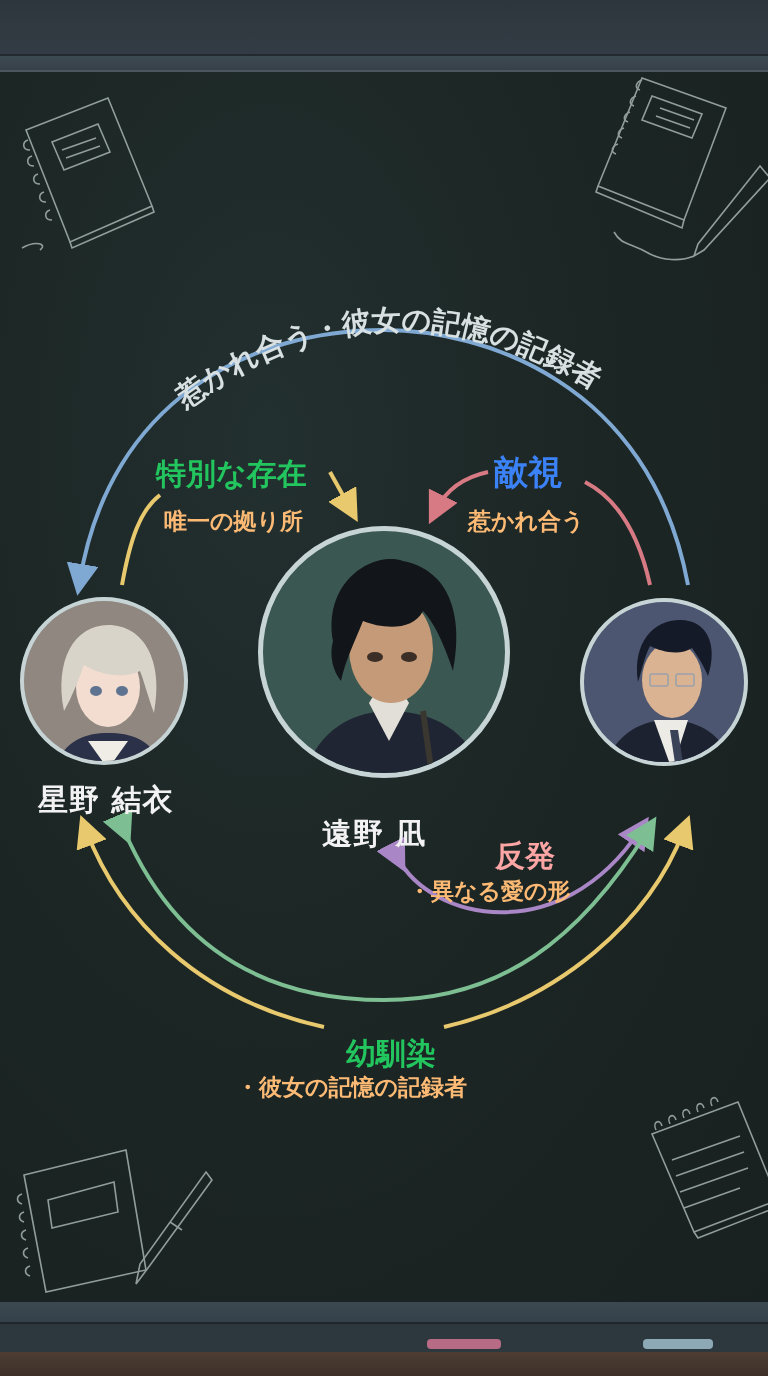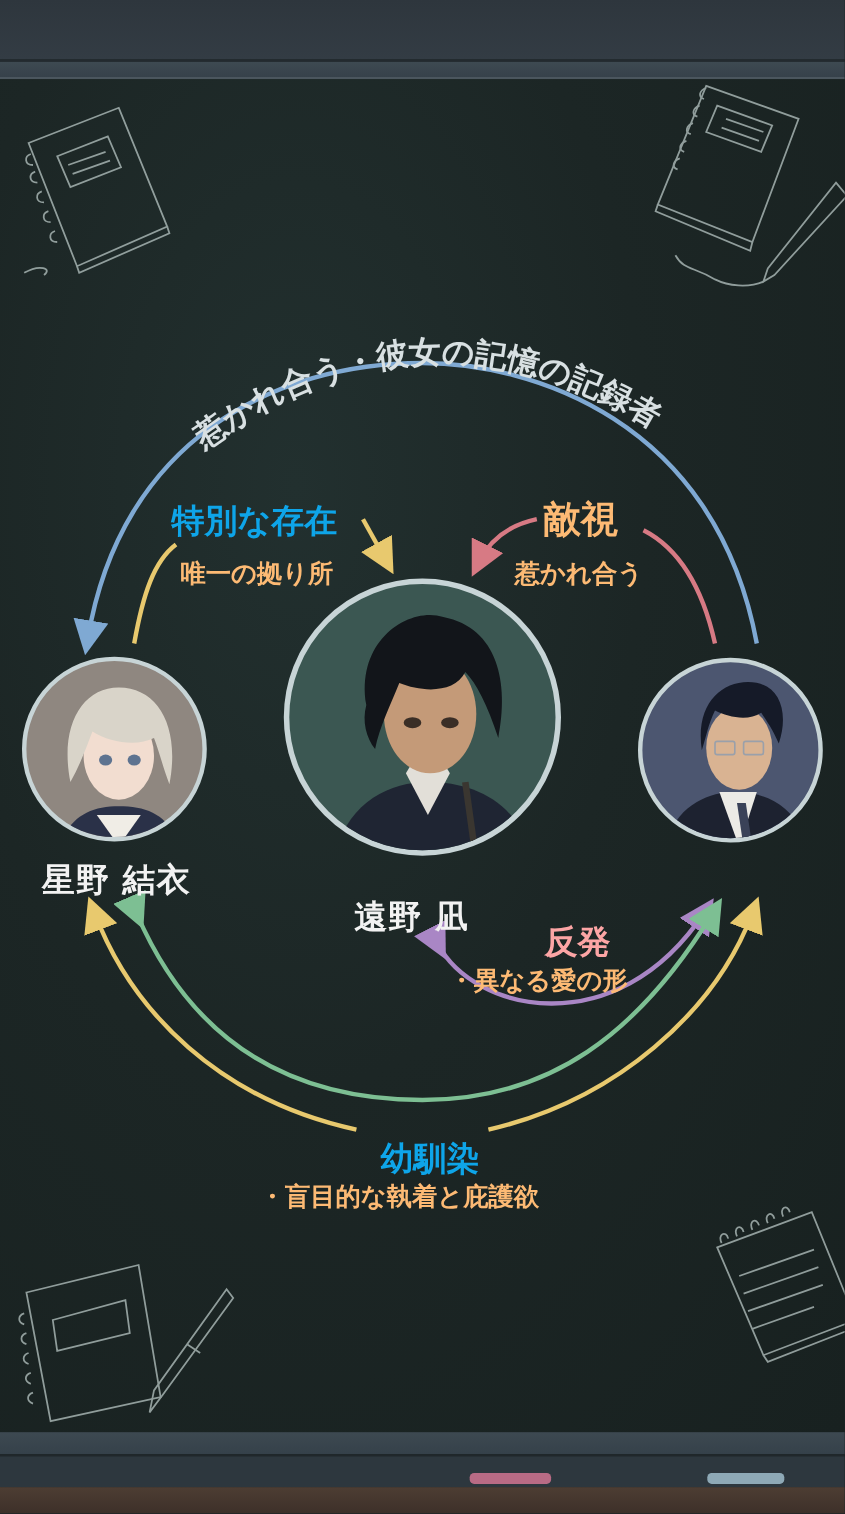--- a/index.html
+++ b/index.html
@@ -22,22 +22,22 @@
 
   svg.overlay { position: absolute; left: 0; top: 0; }
 
   .portrait { position: absolute; border-radius: 50%; box-sizing: border-box; border: 4px solid #c7d4d6; overflow: hidden; }
   .p-center { left: 258px; top: 526px; width: 252px; height: 252px; background: #3b5752; border-width: 5px; }
   .p-left { left: 20px; top: 597px; width: 168px; height: 168px; background: #8f8780; }
   .p-right { left: 580px; top: 598px; width: 168px; height: 168px; background: #4c5670; }
 
   .name { position: absolute; color: #f2f2f2; font-weight: bold; font-size: 30px; white-space: nowrap; letter-spacing: 1px; }
   .label { position: absolute; white-space: nowrap; font-weight: bold; }
-  .lbl-yellow { color: #0ea5e9; font-size: 30px; }
-  .lbl-red { color: #fdba74; font-size: 34px; }
+  .lbl-yellow { color: #22c55e; font-size: 30px; }
+  .lbl-red { color: #3b82f6; font-size: 34px; }
   .lbl-purple { color: #fca5a5; font-size: 30px; }
   .sub { position: absolute; color: #fdba74; font-size: 23px; white-space: nowrap; font-weight: bold; }
 </style>
 </head>
 <body>
 
 <div class="frame">
   <div class="top-frame"></div>
   <div class="top-rail"></div>
   <div class="board"></div>
@@ -160,14 +160,14 @@
   <div class="label lbl-yellow" style="left:156px; top:454px;">特別な存在</div>
   <div class="sub" style="left:164px; top:506px;">唯一の拠り所</div>
 
   <div class="label lbl-red" style="left:494px; top:450px;">敵視</div>
   <div class="sub" style="left:468px; top:506px;">惹かれ合う</div>
 
   <div class="label lbl-purple" style="left:495px; top:836px;">反発</div>
   <div class="sub" style="left:408px; top:876px;">・異なる愛の形</div>
 
   <div class="label lbl-yellow" style="left:336px; top:1034px;margin-left:10px;">幼馴染</div>
-  <div class="sub" style="left:236px; top:1072px;">・盲目的な執着と庇護欲</div>
+  <div class="sub" style="left:236px; top:1072px;">・彼女の記憶の記録者</div>
 </div>
 
 </body></html>

